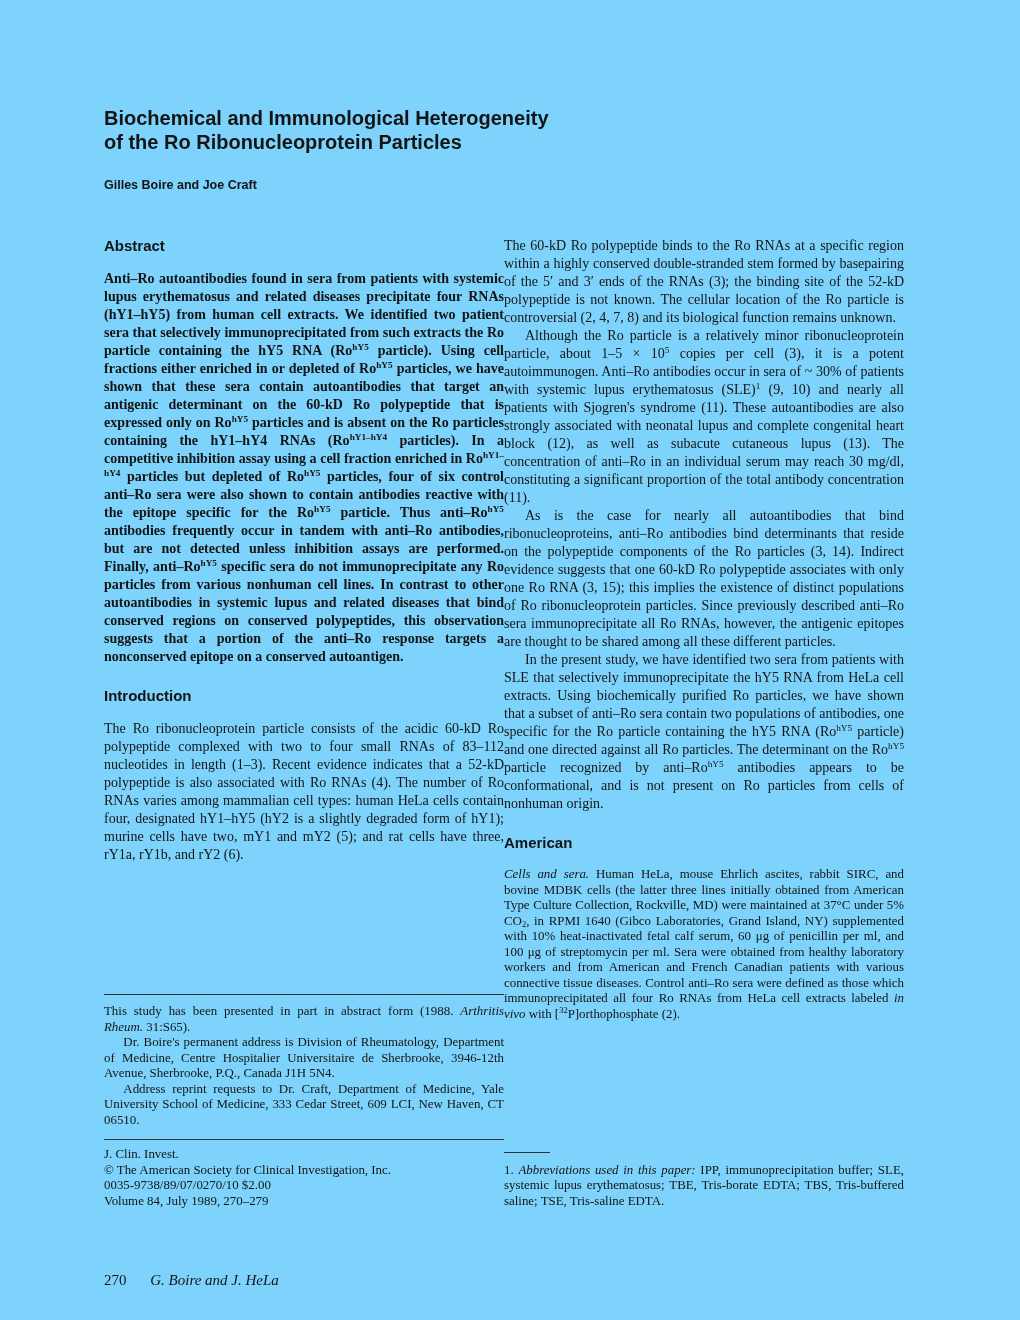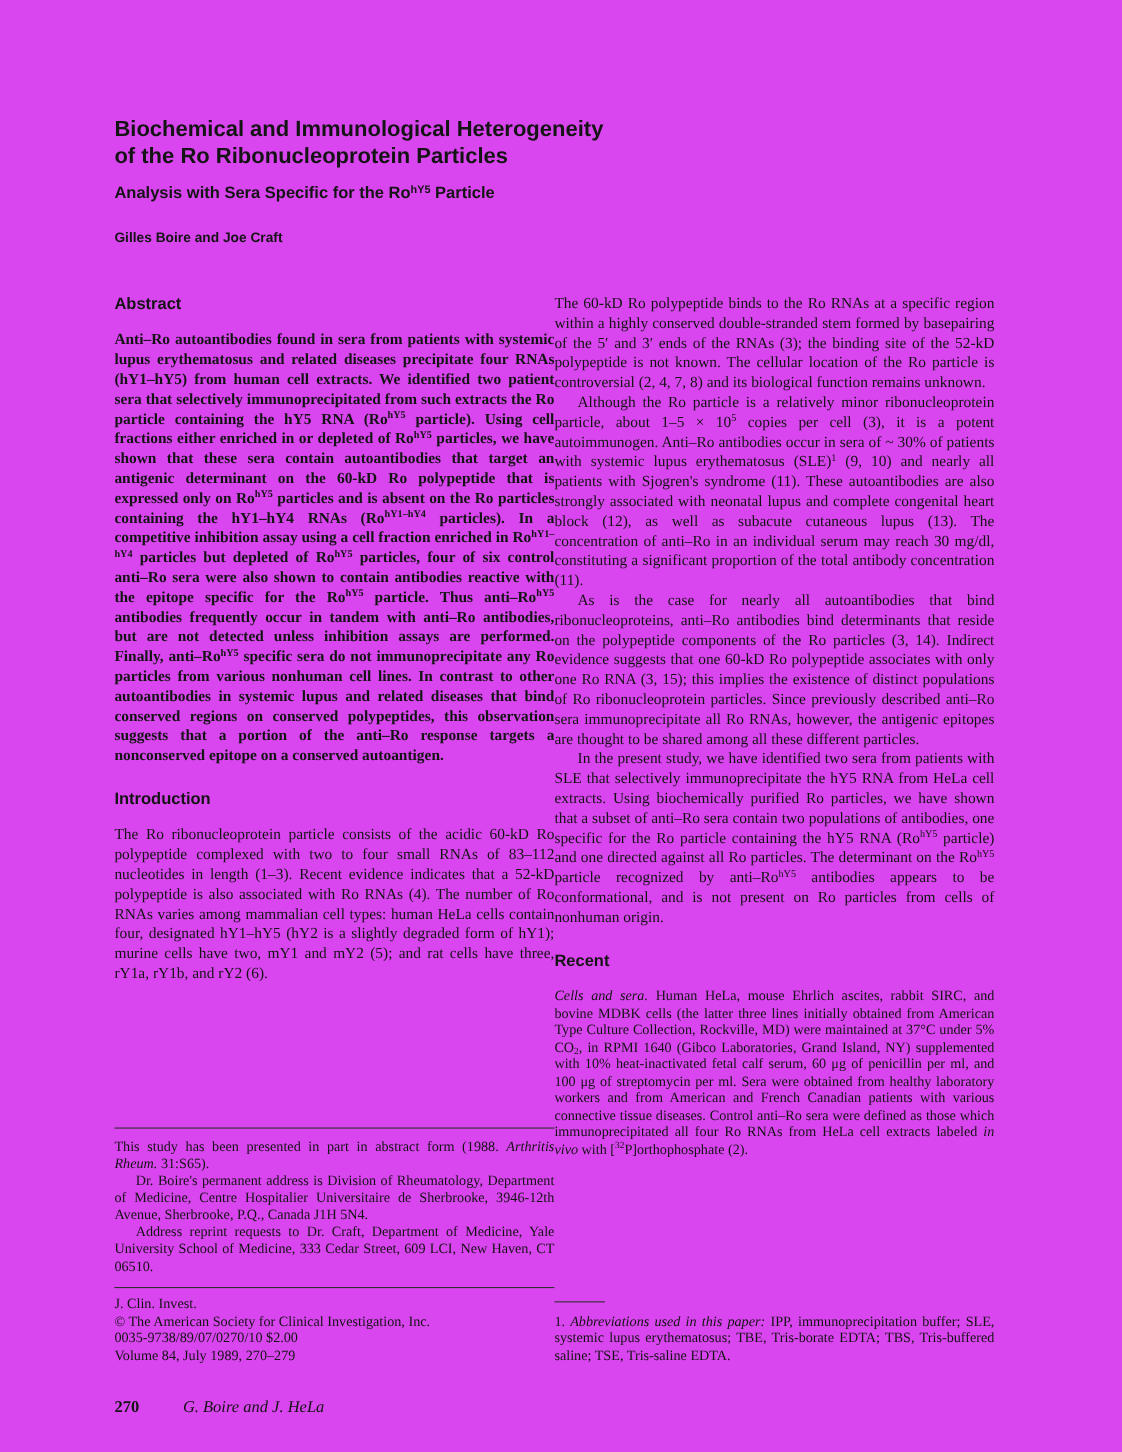--- a/index.html
+++ b/index.html
@@ -4,21 +4,21 @@
 <style>
   html, body {
     margin: 0;
     padding: 0;
     background: #ffffff;
   }
   .page {
     position: relative;
     width: 1020px;
     height: 1320px;
-    background: #d946ef;
+    background: #7dd3fc;
     color: #141414;
     font-family: "Liberation Serif", serif;
     overflow: hidden;
     box-sizing: border-box;
   }
   .content {
     position: absolute;
     left: 104px;
     top: 106px;
     width: 832px;
@@ -110,22 +110,22 @@
     text-align: left;
   }
   .page-footer {
     position: absolute;
     left: 104px;
     top: 1271px;
     font-size: 15px;
     line-height: 18px;
   }
   .page-number {
-    font-weight: bold;
-    margin-right: 36px;
+    font-weight: normal;
+    margin-right: 20px;
   }
   .running-authors {
     font-style: italic;
   }
   sup {
     font-size: 66%;
     line-height: 0;
     position: relative;
     top: -0.5em;
     vertical-align: baseline;
@@ -142,21 +142,20 @@
 <body>
 
 <div class="page">
   <div class="content">
 
     <header>
       <div class="title">
         <div>Biochemical and Immunological Heterogeneity</div>
         <div>of the Ro Ribonucleoprotein Particles</div>
       </div>
-      <div class="subtitle">Analysis with Sera Specific for the Ro<sup>hY5</sup> Particle</div>
       <div class="authors">Gilles Boire and Joe Craft</div>
     </header>
 
     <div class="columns">
 
       <section class="col col-left">
         <h2 class="heading">Abstract</h2>
         <p class="body-text abstract-text">Anti–Ro autoantibodies found in sera from patients with systemic lupus erythematosus and related diseases precipitate four RNAs (hY1–hY5) from human cell extracts. We identified two patient sera that selectively immunoprecipitated from such extracts the Ro particle containing the hY5 RNA (Ro<sup>hY5</sup> particle). Using cell fractions either enriched in or depleted of Ro<sup>hY5</sup> particles, we have shown that these sera contain autoantibodies that target an antigenic determinant on the 60-kD Ro polypeptide that is expressed only on Ro<sup>hY5</sup> particles and is absent on the Ro particles containing the hY1–hY4 RNAs (Ro<sup>hY1–hY4</sup> particles). In a competitive inhibition assay using a cell fraction enriched in Ro<sup>hY1–hY4</sup> particles but depleted of Ro<sup>hY5</sup> particles, four of six control anti–Ro sera were also shown to contain antibodies reactive with the epitope specific for the Ro<sup>hY5</sup> particle. Thus anti–Ro<sup>hY5</sup> antibodies frequently occur in tandem with anti–Ro antibodies, but are not detected unless inhibition assays are performed. Finally, anti–Ro<sup>hY5</sup> specific sera do not immunoprecipitate any Ro particles from various nonhuman cell lines. In contrast to other autoantibodies in systemic lupus and related diseases that bind conserved regions on conserved polypeptides, this observation suggests that a portion of the anti–Ro response targets a nonconserved epitope on a conserved autoantigen.</p>
 
         <h2 class="heading heading-spaced">Introduction</h2>
@@ -174,21 +173,21 @@
           <p class="small-text journal-line">Volume 84, July 1989, 270–279</p>
         </div>
       </section>
 
       <section class="col col-right">
         <p class="body-text">The 60-kD Ro polypeptide binds to the Ro RNAs at a specific region within a highly conserved double-stranded stem formed by basepairing of the 5′ and 3′ ends of the RNAs (3); the binding site of the 52-kD polypeptide is not known. The cellular location of the Ro particle is controversial (2, 4, 7, 8) and its biological function remains unknown.</p>
         <p class="body-text indent">Although the Ro particle is a relatively minor ribonucleoprotein particle, about 1–5 × 10<sup>5</sup> copies per cell (3), it is a potent autoimmunogen. Anti–Ro antibodies occur in sera of ~ 30% of patients with systemic lupus erythematosus (SLE)<sup>1</sup> (9, 10) and nearly all patients with Sjogren's syndrome (11). These autoantibodies are also strongly associated with neonatal lupus and complete congenital heart block (12), as well as subacute cutaneous lupus (13). The concentration of anti–Ro in an individual serum may reach 30 mg/dl, constituting a significant proportion of the total antibody concentration (11).</p>
         <p class="body-text indent">As is the case for nearly all autoantibodies that bind ribonucleoproteins, anti–Ro antibodies bind determinants that reside on the polypeptide components of the Ro particles (3, 14). Indirect evidence suggests that one 60-kD Ro polypeptide associates with only one Ro RNA (3, 15); this implies the existence of distinct populations of Ro ribonucleoprotein particles. Since previously described anti–Ro sera immunoprecipitate all Ro RNAs, however, the antigenic epitopes are thought to be shared among all these different particles.</p>
         <p class="body-text indent">In the present study, we have identified two sera from patients with SLE that selectively immunoprecipitate the hY5 RNA from HeLa cell extracts. Using biochemically purified Ro particles, we have shown that a subset of anti–Ro sera contain two populations of antibodies, one specific for the Ro particle containing the hY5 RNA (Ro<sup>hY5</sup> particle) and one directed against all Ro particles. The determinant on the Ro<sup>hY5</sup> particle recognized by anti–Ro<sup>hY5</sup> antibodies appears to be conformational, and is not present on Ro particles from cells of nonhuman origin.</p>
 
-        <h2 class="heading heading-spaced">Recent</h2>
+        <h2 class="heading heading-spaced">American</h2>
         <p class="small-text"><i>Cells and sera.</i> Human HeLa, mouse Ehrlich ascites, rabbit SIRC, and bovine MDBK cells (the latter three lines initially obtained from American Type Culture Collection, Rockville, MD) were maintained at 37°C under 5% CO<sub>2</sub>, in RPMI 1640 (Gibco Laboratories, Grand Island, NY) supplemented with 10% heat-inactivated fetal calf serum, 60 μg of penicillin per ml, and 100 μg of streptomycin per ml. Sera were obtained from healthy laboratory workers and from American and French Canadian patients with various connective tissue diseases. Control anti–Ro sera were defined as those which immunoprecipitated all four Ro RNAs from HeLa cell extracts labeled <i>in vivo</i> with [<sup>32</sup>P]orthophosphate (2).</p>
 
         <div class="right-bottom">
           <hr class="rule rule-short">
           <p class="small-text">1. <i>Abbreviations used in this paper:</i> IPP, immunoprecipitation buffer; SLE, systemic lupus erythematosus; TBE, Tris-borate EDTA; TBS, Tris-buffered saline; TSE, Tris-saline EDTA.</p>
         </div>
       </section>
 
     </div>
   </div>

